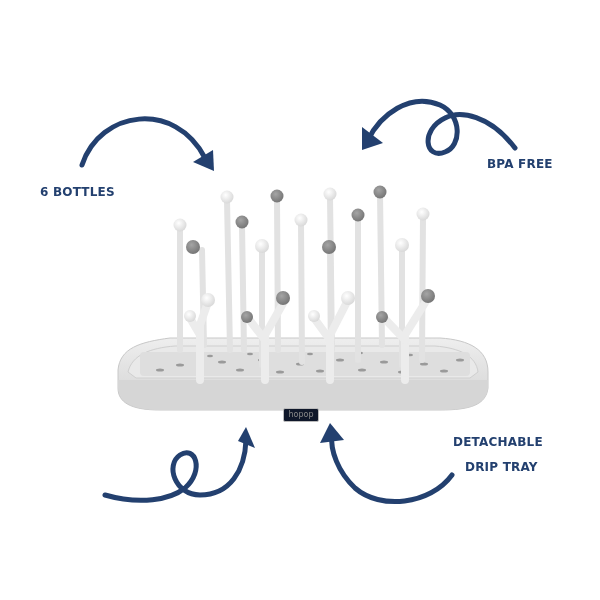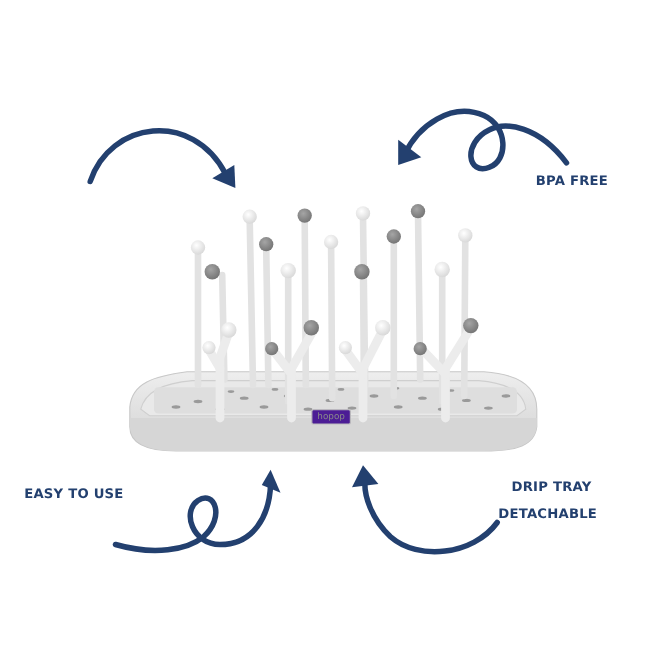--- a/index.html
+++ b/index.html
@@ -8,23 +8,23 @@
     position:absolute; color:#23406f; font-weight:bold; font-size:12px; line-height:25px;
     letter-spacing:0.2px; font-family:"DejaVu Sans", sans-serif;
   }
   .label span { display:block; white-space:nowrap; }
   #lbl-hold { left:22px; top:180px; }
   #lbl-bpa { left:487px; top:152px; }
   #lbl-easy { left:22px; top:437px; }
   #lbl-drip { left:453px; top:430px; text-align:left; }
   svg.layer { position:absolute; left:0; top:0; }
   .brand {
-    position:absolute; left:283px; top:372px; width:34px; height:12px;
+    position:absolute; left:283px; top:408px; width:34px; height:12px;
     border:1px solid #bcbcbc; border-radius:2px; color:#8a8a8a; font-size:8px; line-height:12px;
-    text-align:center; font-family:"DejaVu Sans", sans-serif; background:#4c1d95;
+    text-align:center; font-family:"DejaVu Sans", sans-serif; background:#0f172a;
   }
 </style>
 </head>
 <body>
 
 <svg class="layer" width="600" height="600" viewBox="0 0 600 600">
 
   <g>
     <path d="M82,165 C100,110 175,100 205,158" fill="none" stroke="#23406f" stroke-width="5" stroke-linecap="round"></path>
     <path d="M193,162 L214,171 L213,150 Z" fill="#23406f"></path>
@@ -142,26 +142,26 @@
     <circle cx="348" cy="298" r="7" fill="url(#gw)"></circle>
       <circle cx="314" cy="316" r="6" fill="url(#gw)"></circle>
     <circle cx="428" cy="296" r="7" fill="url(#gg)"></circle>
       <circle cx="382" cy="317" r="6" fill="url(#gg)"></circle>
   </g>
 </svg>
 
 <div class="brand">hopop</div>
 
 <div class="label" id="lbl-hold">
+  <span style="padding-left:18px">6 BOTTLES</span>
 </div>
 
 <div class="label" id="lbl-bpa">
   <span>BPA FREE</span>
 </div>
 
 <div class="label" id="lbl-easy">
-  <span>EASY TO USE</span>
 </div>
 
 <div class="label" id="lbl-drip">
+  <span>DETACHABLE</span>
   <span style="padding-left:12px">DRIP TRAY</span>
-  <span>DETACHABLE</span>
 </div>
 
 </body></html>

